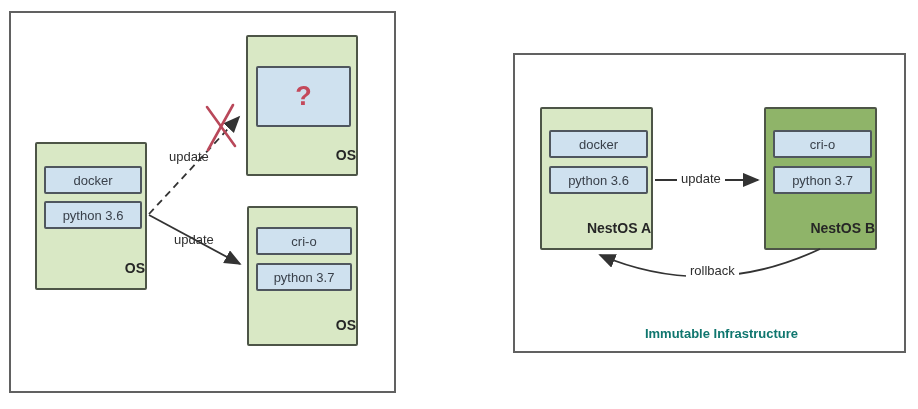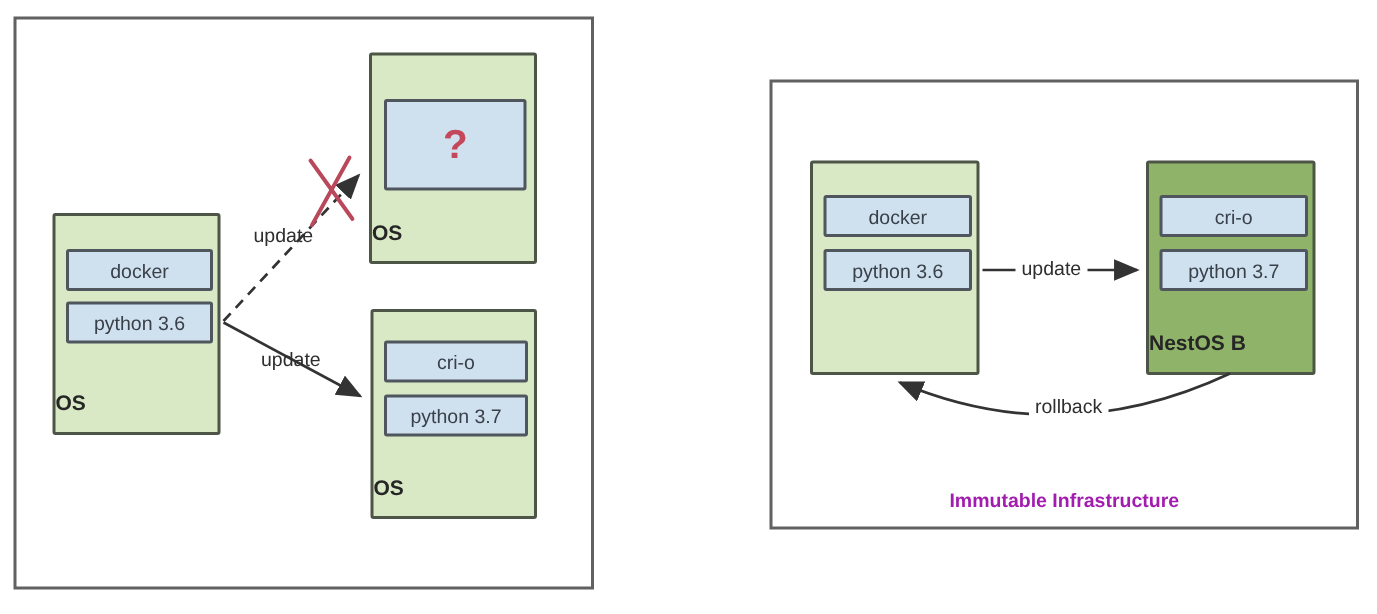--- a/index.html
+++ b/index.html
@@ -19,26 +19,26 @@
     border-radius: 2px;
   }
   .osbox.dark { background: #8fb469; }
 
   .chip {
     position: absolute; background: #cfe1ef; border: 2px solid #4f565e;
     border-radius: 2px; display: flex; align-items: center; justify-content: center;
     font-size: 13px; color: #39404a;
   }
   .oslabel {
-    position: absolute; left: 0; width: 100%; text-align: left;
+    position: absolute; left: 0; width: 100%; text-align: right;
     font-weight: bold; font-size: 14px; color: #262626;
   }
   .caption {
-    position: absolute; left: 0; width: 100%; text-align: center;
-    font-weight: bold; font-size: 13px; color: #a21caf;
+    position: absolute; left: 12px; width: 100%; text-align: center;
+    font-weight: bold; font-size: 13px; color: #0f766e;
   }
   .edge-label {
     position: absolute; font-weight: normal; font-size: 13px; color: #2e2e2e;
     white-space: nowrap;
   }
   .edge-label.on-line { background: #ffffff; padding: 0 4px; }
 
   .qmark {
     font-size: 27px; font-weight: bold; color: #c4485a; line-height: 1;
   }
@@ -129,20 +129,21 @@
 
 <div class="panel" id="panel-immutable">
 
   <div class="osbox" id="nestos-a">
     <div class="chip" id="chip-docker-r">
       <span>docker</span>
     </div>
     <div class="chip" id="chip-py36-r">
       <span>python 3.6</span>
     </div>
+    <div class="oslabel">NestOS A</div>
   </div>
 
   <div class="osbox dark" id="nestos-b">
     <div class="chip" id="chip-crio-r">
       <span>cri-o</span>
     </div>
     <div class="chip" id="chip-py37-r">
       <span>python 3.7</span>
     </div>
     <div class="oslabel">NestOS B</div>

